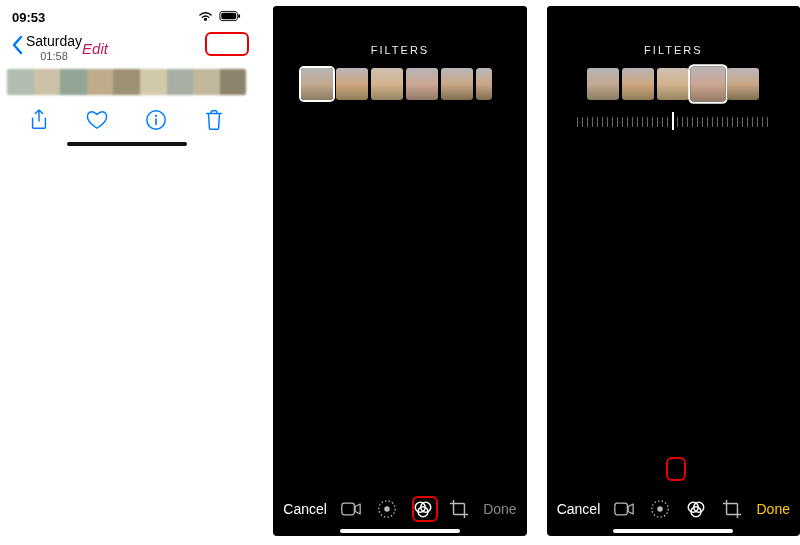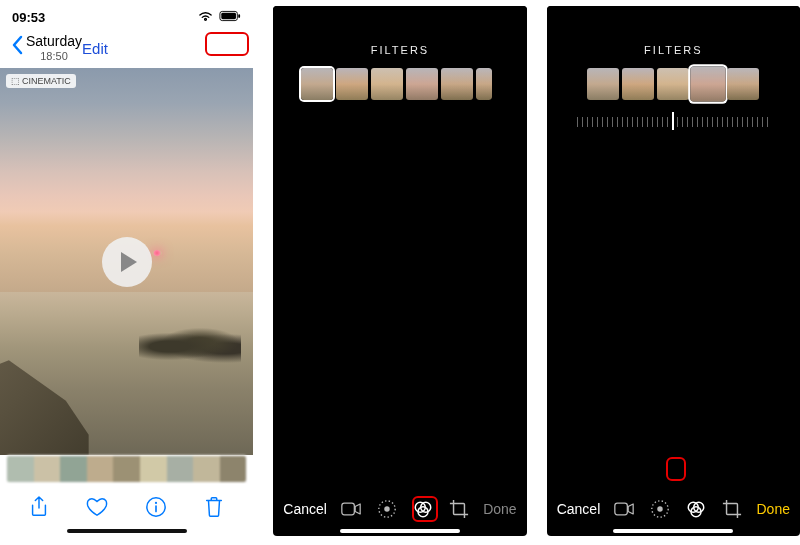--- a/index.html
+++ b/index.html
@@ -43,21 +43,21 @@
     height: 40px;
     display: flex;
     align-items: center;
     padding: 0 10px;
     font-size: 15px;
   }
   .nav .nav-center { text-align: center; line-height: 1.1; }
   .nav .nav-center .date { font-size: 14px; font-weight: 500; }
   .nav .nav-center .time { font-size: 11px; color: #555; }
   .nav .back { color: #007aff; font-size: 22px; }
-  .nav .edit { color: #1d4ed8; font-size: 15px; }
+  .nav .edit { color: #be185d; font-size: 15px; font-style: italic; }
 
   .highlight {
     border: 2px solid #e60000;
     border-radius: 6px;
     padding: 2px 8px;
     position: absolute;
     pointer-events: none;
   }
   .highlight.edit-box { top: 26px; right: 4px; width: 44px; height: 24px; }
   .highlight.filters-icon-box { bottom: 14px; left: 139px; width: 26px; height: 26px; }
@@ -235,37 +235,26 @@
     </span>
   </div>
   <div class="nav">
     <span class="back">
       <svg width="16" height="20" viewBox="0 0 12 20">
           <path d="M9 2L2 10l7 8" stroke="#007aff" stroke-width="2.5" fill="none" stroke-linecap="round" stroke-linejoin="round"></path>
         </svg>
     </span>
     <div class="nav-center">
       <div class="date">Saturday</div>
-      <div class="time">18:50</div>
+      <div class="time">01:58</div>
     </div>
     <span class="edit">Edit</span>
   </div>
   <div class="highlight edit-box"></div>
 
-  <div class="photo">
-    <div class="sunset">
-      <div class="sky"></div>
-        <div class="sun"></div>
-      <div class="sea"></div>
-        <div class="rocks1"></div>
-        <div class="shore"></div>
-    </div>
-    <div class="cinematic-badge">⬚ CINEMATIC</div>
-    <div class="play"></div>
-  </div>
 
   <div class="thumbstrip">
     <div class="t1"></div>
       <div class="t2"></div>
       <div class="t3"></div>
     <div class="t4"></div>
       <div class="t5"></div>
       <div class="t6"></div>
     <div class="t7"></div>
       <div class="t8"></div>

